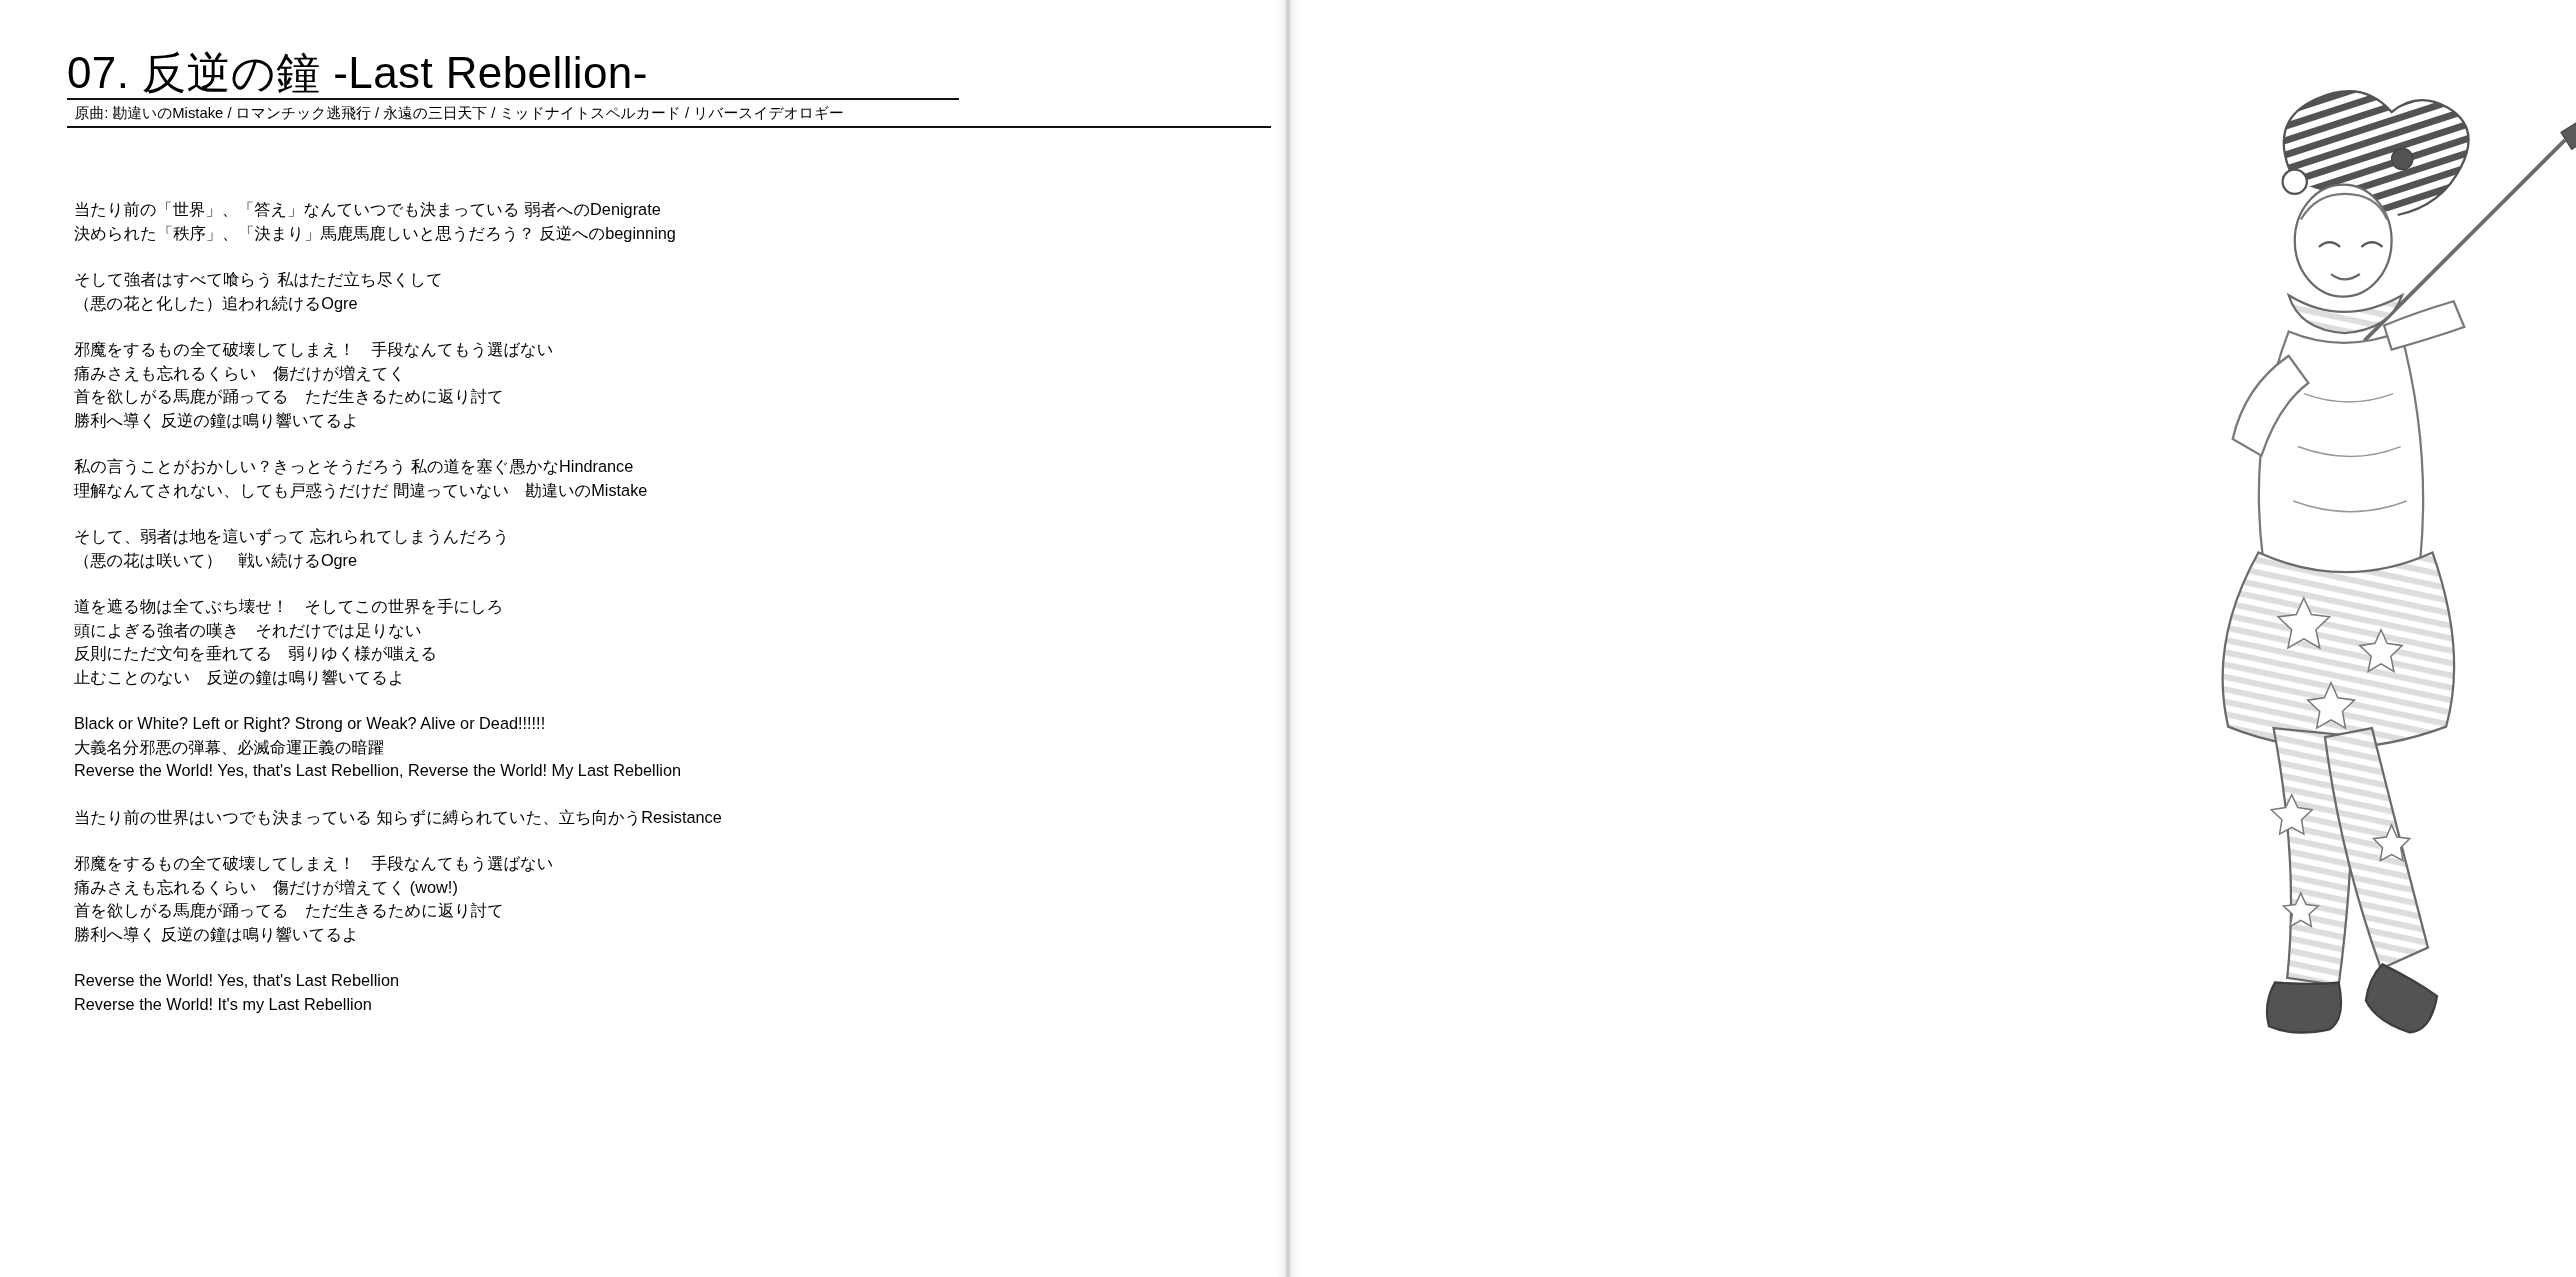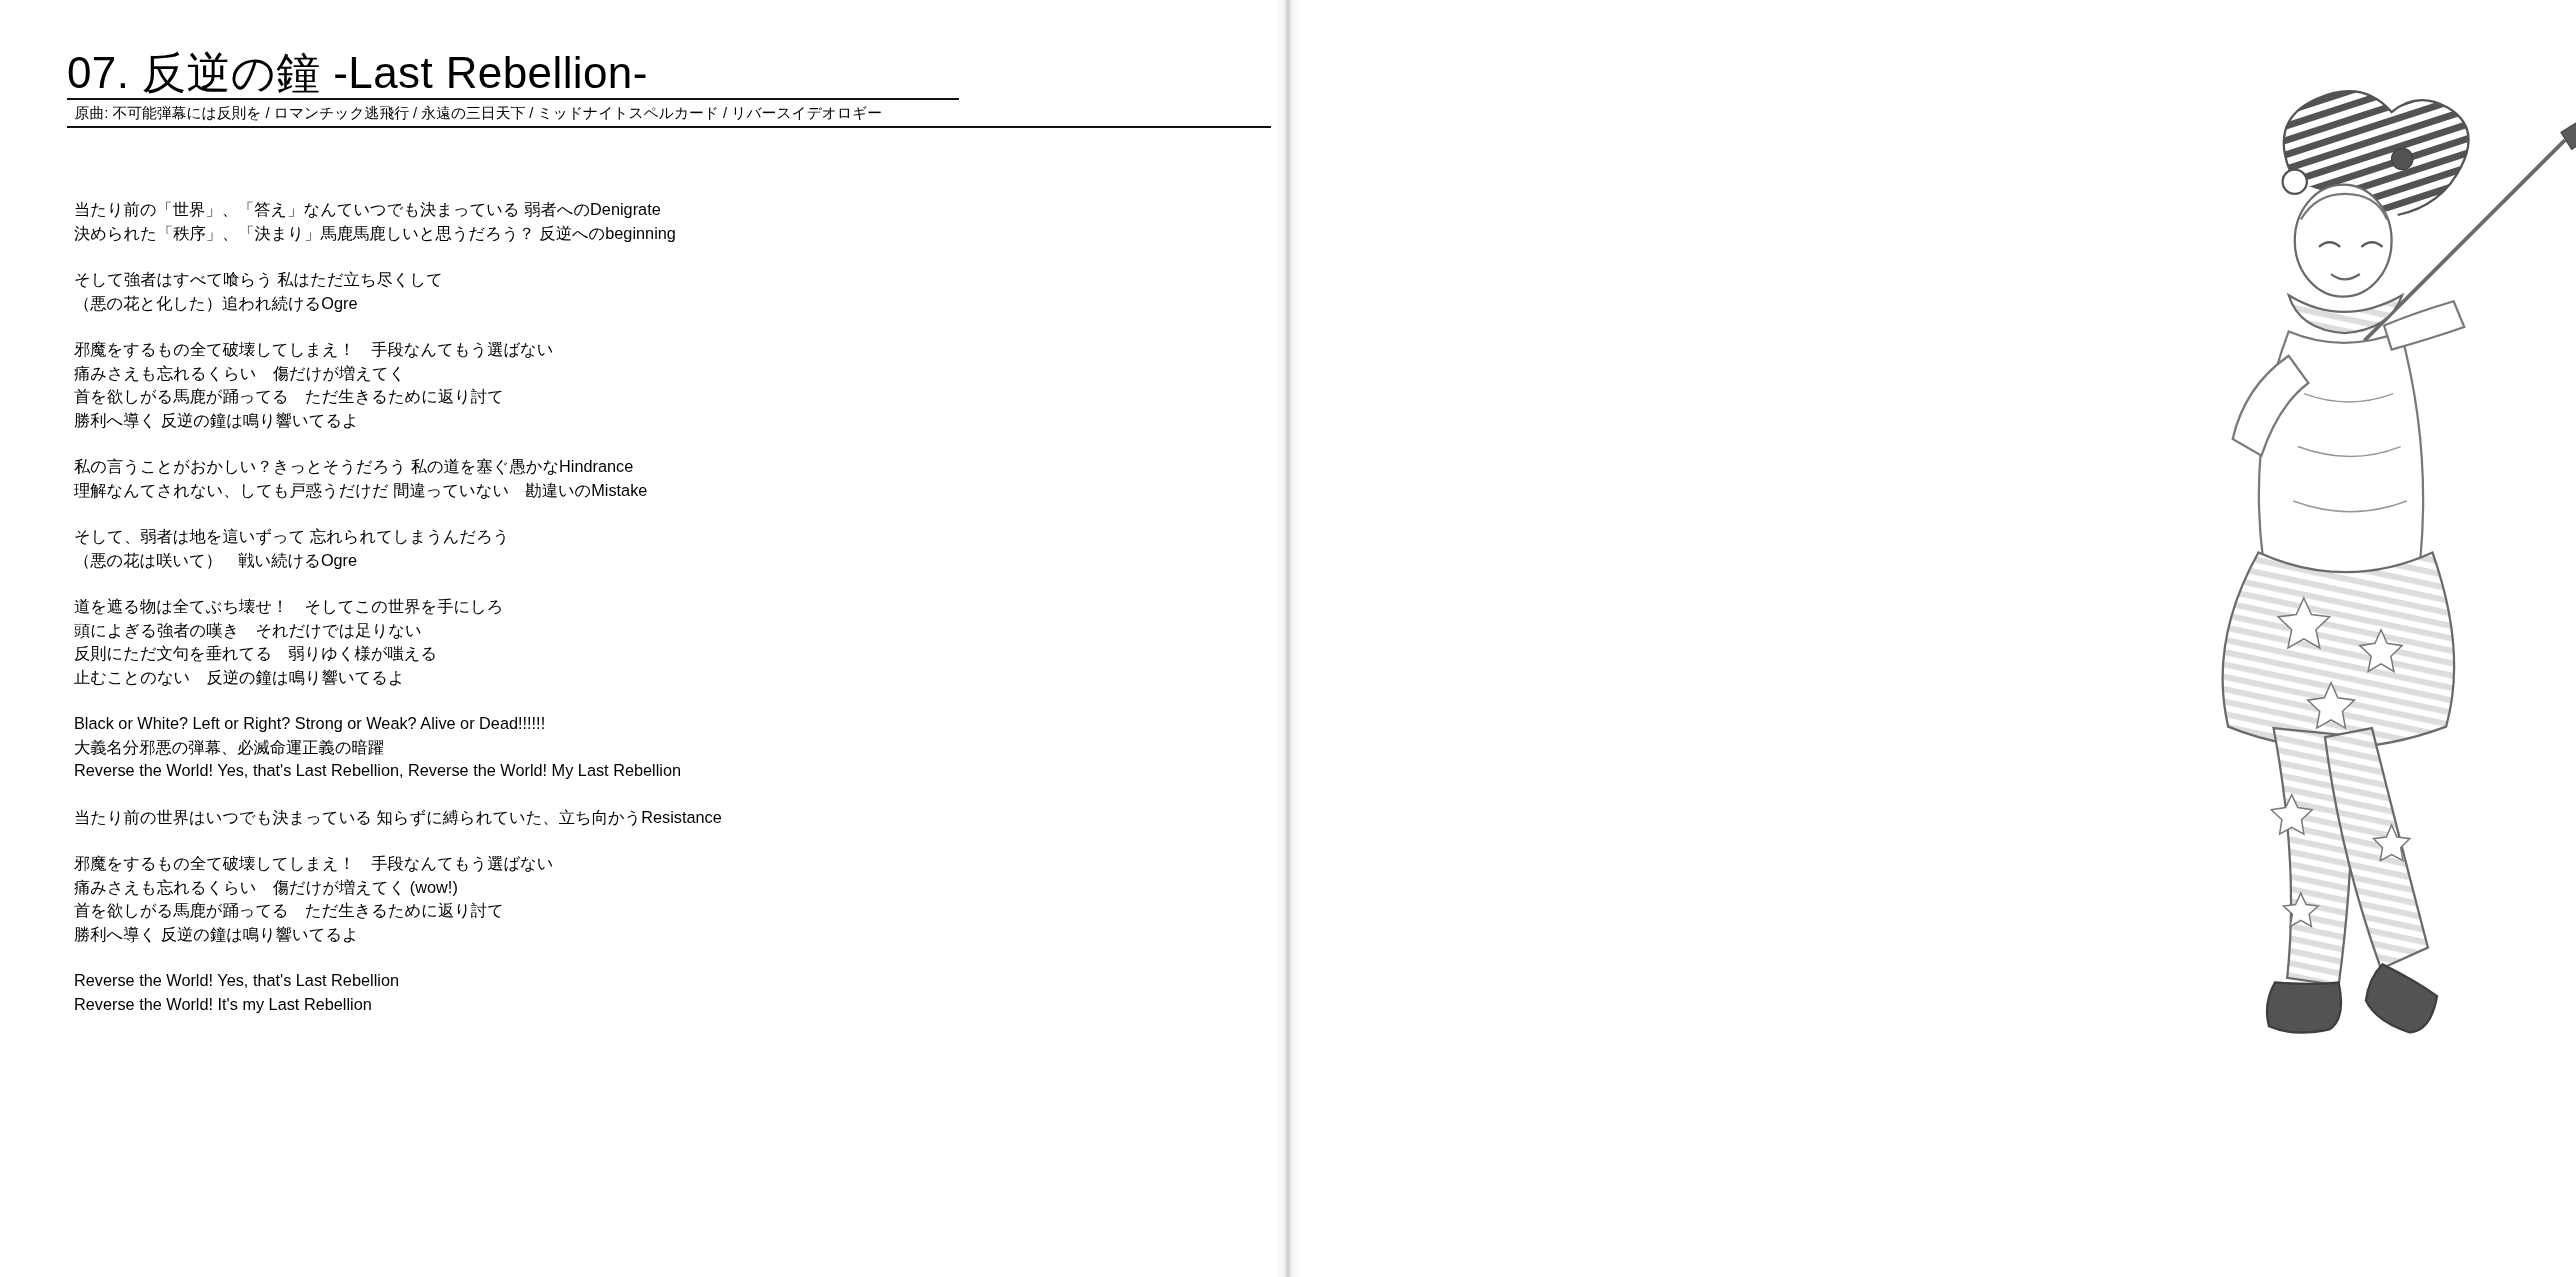--- a/index.html
+++ b/index.html
@@ -122,21 +122,21 @@
 </head>
 <body>
 
 <div class="booklet">
 
   <div class="page page-left">
 
     <div class="track-head" id="track-07-head">
       <div class="title">07. 反逆の鐘 -Last Rebellion-</div>
       <div class="rule"></div>
-      <div class="subtitle">原曲: 不可能弾幕には反則を / ロマンチック逃飛行 / 永遠の三日天下 / ミッドナイトスペルカード / リバースイデオロギー</div>
+      <div class="subtitle">原曲: 勘違いのMistake / ロマンチック逃飛行 / 永遠の三日天下 / ミッドナイトスペルカード / リバースイデオロギー</div>
       <div class="sub-rule"></div>
     </div>
 
     <div class="lyrics" id="lyrics-07"><div class="stanza"><div class="line">当たり前の「世界」、「答え」なんていつでも決まっている 弱者へのDenigrate</div><div class="line">決められた「秩序」、「決まり」馬鹿馬鹿しいと思うだろう？ 反逆へのbeginning</div></div><div class="stanza"><div class="line">そして強者はすべて喰らう 私はただ立ち尽くして</div><div class="line">（悪の花と化した）追われ続けるOgre</div></div><div class="stanza"><div class="line">邪魔をするもの全て破壊してしまえ！　手段なんてもう選ばない</div><div class="line">痛みさえも忘れるくらい　傷だけが増えてく</div><div class="line">首を欲しがる馬鹿が踊ってる　ただ生きるために返り討て</div><div class="line">勝利へ導く 反逆の鐘は鳴り響いてるよ</div></div><div class="stanza"><div class="line">私の言うことがおかしい？きっとそうだろう 私の道を塞ぐ愚かなHindrance</div><div class="line">理解なんてされない、しても戸惑うだけだ 間違っていない　勘違いのMistake</div></div><div class="stanza"><div class="line">そして、弱者は地を這いずって 忘れられてしまうんだろう</div><div class="line">（悪の花は咲いて）　戦い続けるOgre</div></div><div class="stanza"><div class="line">道を遮る物は全てぶち壊せ！　そしてこの世界を手にしろ</div><div class="line">頭によぎる強者の嘆き　それだけでは足りない</div><div class="line">反則にただ文句を垂れてる　弱りゆく様が嗤える</div><div class="line">止むことのない　反逆の鐘は鳴り響いてるよ</div></div><div class="stanza"><div class="line">Black or White? Left or Right? Strong or Weak? Alive or Dead!!!!!!</div><div class="line">大義名分邪悪の弾幕、必滅命運正義の暗躍</div><div class="line">Reverse the World! Yes, that's Last Rebellion, Reverse the World! My Last Rebellion</div></div><div class="stanza"><div class="line">当たり前の世界はいつでも決まっている 知らずに縛られていた、立ち向かうResistance</div></div><div class="stanza"><div class="line">邪魔をするもの全て破壊してしまえ！　手段なんてもう選ばない</div><div class="line">痛みさえも忘れるくらい　傷だけが増えてく (wow!)</div><div class="line">首を欲しがる馬鹿が踊ってる　ただ生きるために返り討て</div><div class="line">勝利へ導く 反逆の鐘は鳴り響いてるよ</div></div><div class="stanza"><div class="line">Reverse the World! Yes, that's Last Rebellion</div><div class="line">Reverse the World! It's my Last Rebellion</div></div></div>
   </div>
 
   <div class="page page-right">
 
     <div class="illustration">
       <svg viewBox="0 0 950 1560" xmlns="http://www.w3.org/2000/svg">

